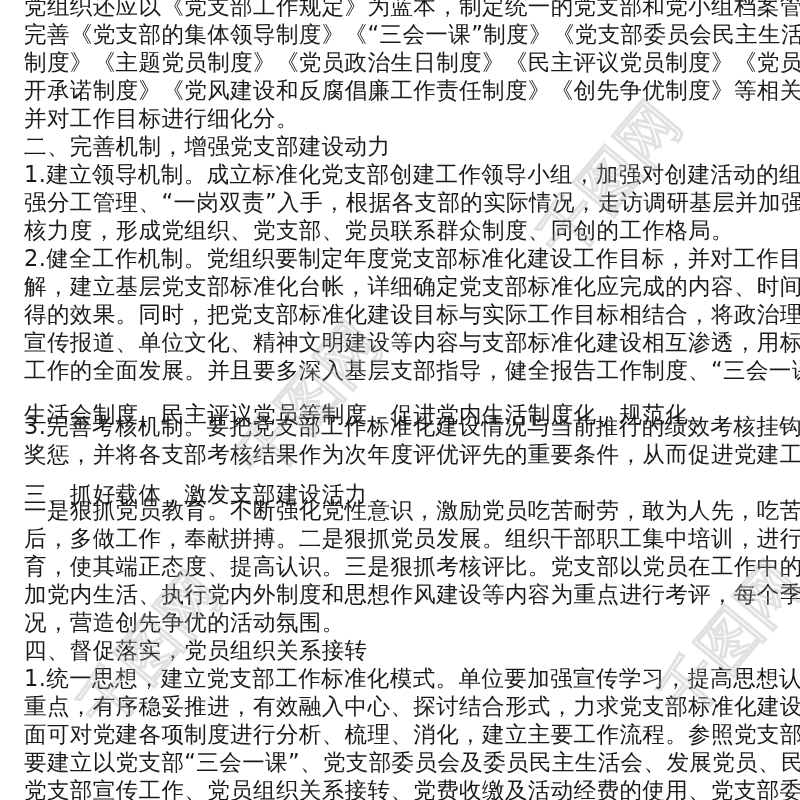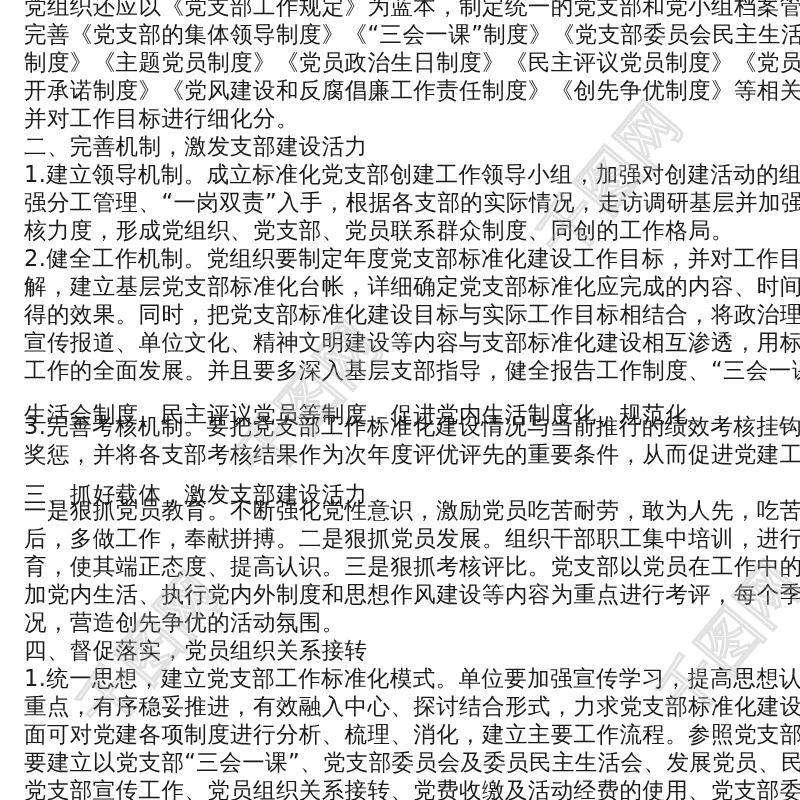--- a/index.html
+++ b/index.html
@@ -46,21 +46,21 @@
   </style>
 </head>
 <body>
 
 <div class="page">
   <div class="line" style="top:0px">党组织还应以《党支部工作规定》为蓝本，制定统一的党支部和党小组档案管理目录，修订</div>
   <div class="line" style="top:28px">完善《党支部的集体领导制度》《“三会一课”制度》《党支部委员会民主生活制度》《党员教育</div>
   <div class="line" style="top:56px">制度》《主题党员制度》《党员政治生日制度》《民主评议党员制度》《党员联系群众制度》《公</div>
   <div class="line" style="top:84px">开承诺制度》《党风建设和反腐倡廉工作责任制度》《创先争优制度》等相关制度，为规范党</div>
   <div class="line" style="top:112px">并对工作目标进行细化分。</div>
-  <div class="line" style="top:140px">二、完善机制，激发支部建设活力</div>
+  <div class="line" style="top:140px">二、完善机制，增强党支部建设动力</div>
   <div class="line" style="top:168px">1.建立领导机制。成立标准化党支部创建工作领导小组，加强对创建活动的组织领导。从加</div>
   <div class="line" style="top:196px">强分工管理、“一岗双责”入手，根据各支部的实际情况，走访调研基层并加强指导，加大考</div>
   <div class="line" style="top:224px">核力度，形成党组织、党支部、党员联系群众制度、同创的工作格局。</div>
   <div class="line" style="top:252px">2.健全工作机制。党组织要制定年度党支部标准化建设工作目标，并对工作目标进行细化分</div>
   <div class="line" style="top:280px">解，建立基层党支部标准化台帐，详细确定党支部标准化应完成的内容、时间、责任人和取</div>
   <div class="line" style="top:308px">得的效果。同时，把党支部标准化建设目标与实际工作目标相结合，将政治理论学习、新闻</div>
   <div class="line" style="top:336px">宣传报道、单位文化、精神文明建设等内容与支部标准化建设相互渗透，用标准化建设推动</div>
   <div class="line" style="top:364px">工作的全面发展。并且要多深入基层支部指导，健全报告工作制度、“三会一课”制度、民主</div>
   <div class="line" style="top:408px">生活会制度、民主评议党员等制度，促进党内生活制度化、规范化。</div>
   <div class="line" style="top:420px">3.完善考核机制。要把党支部工作标准化建设情况与当前推行的绩效考核挂钩，采取捆绑式</div>

